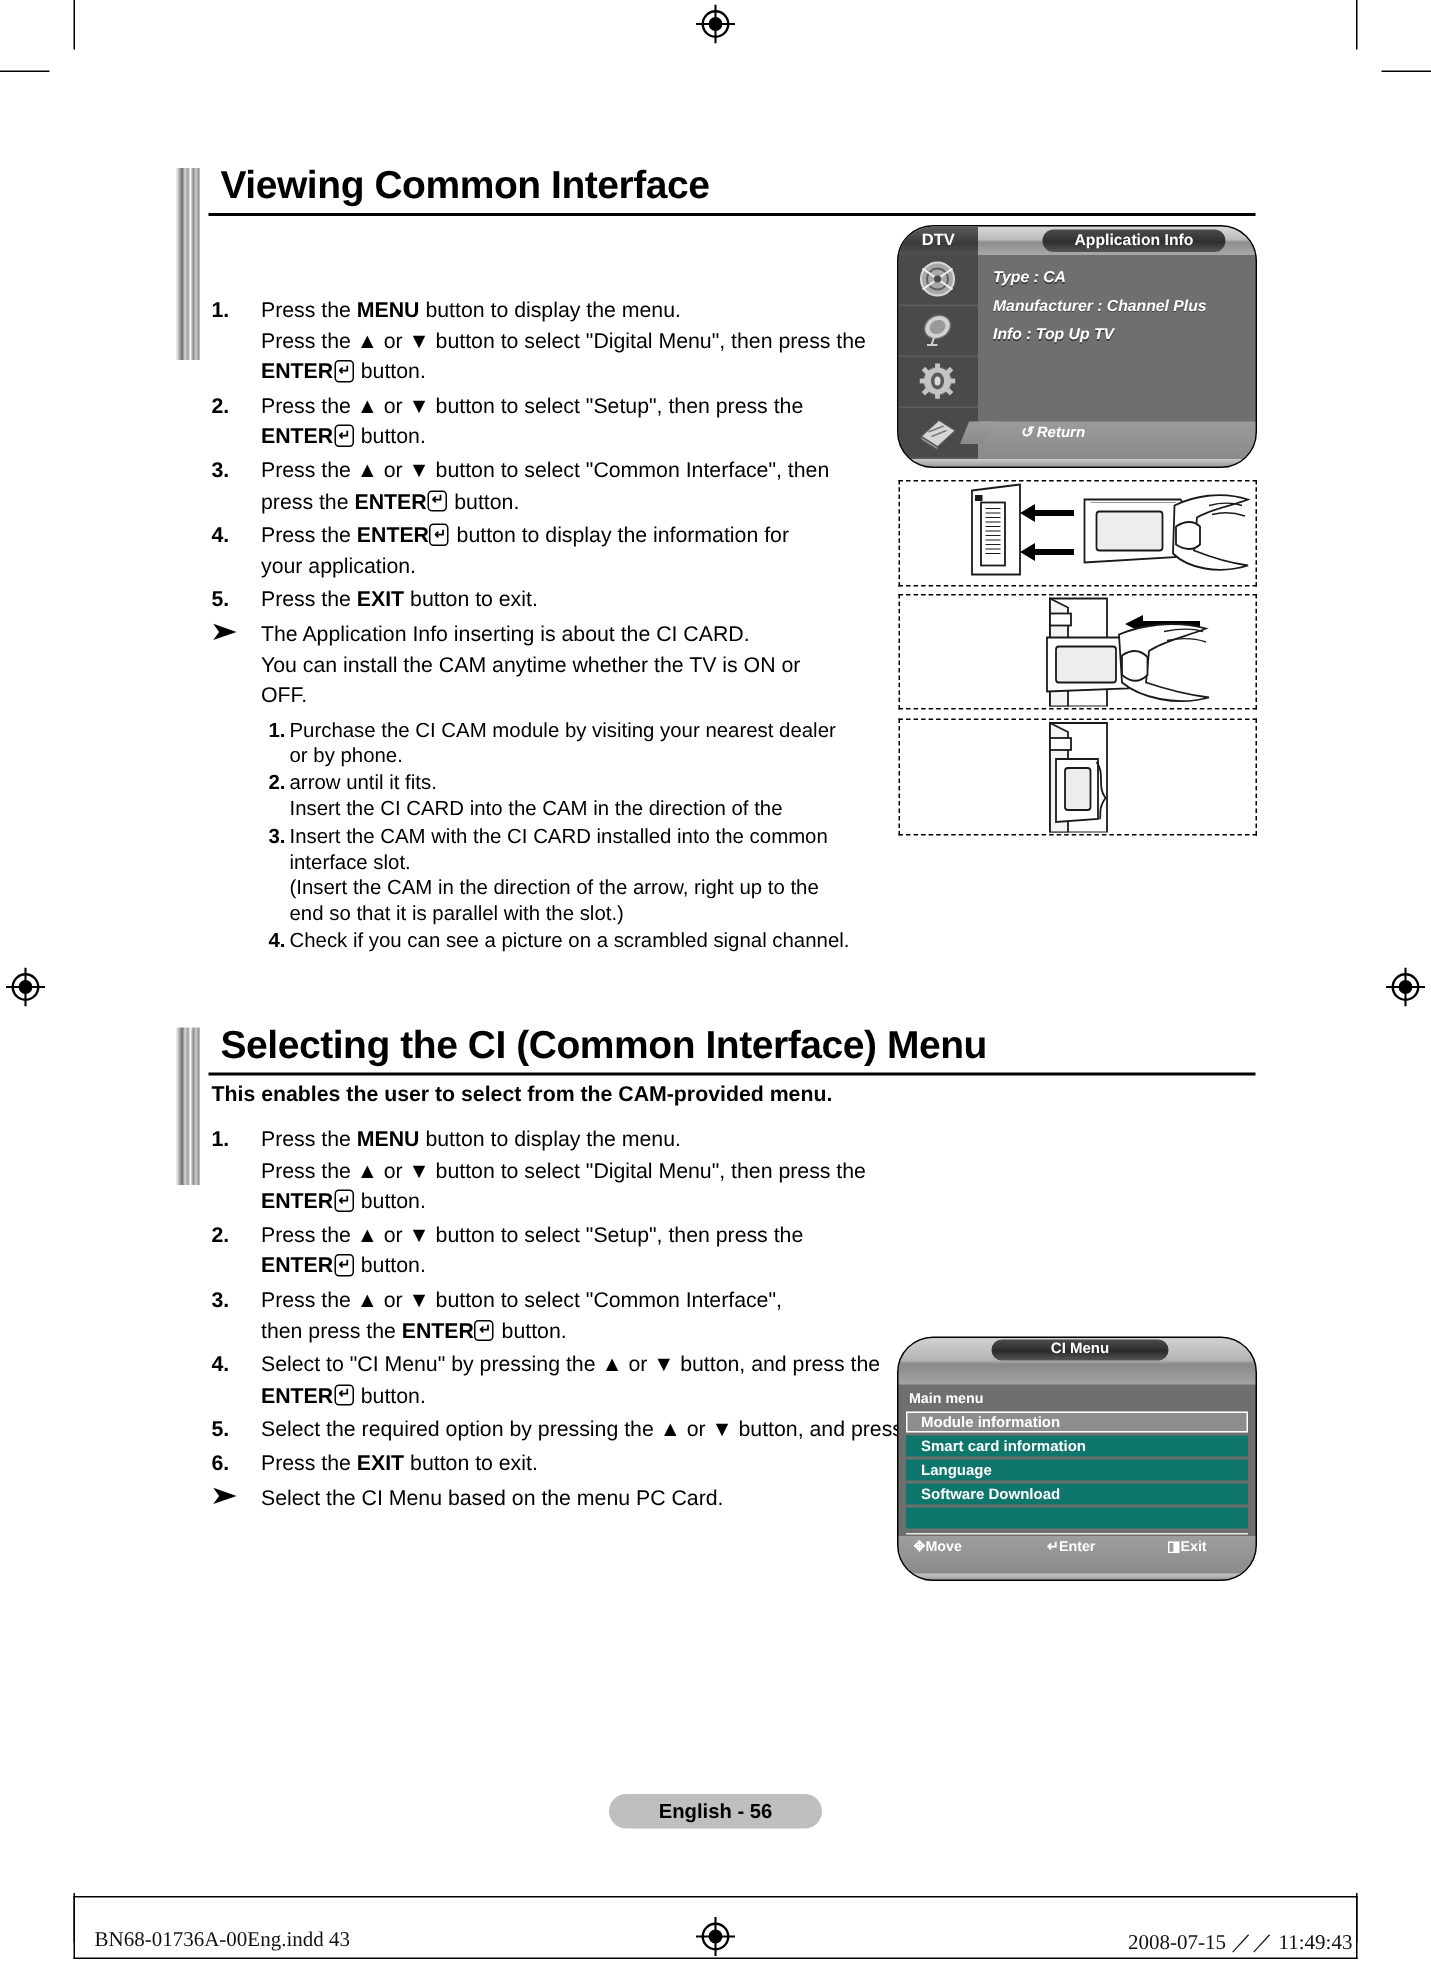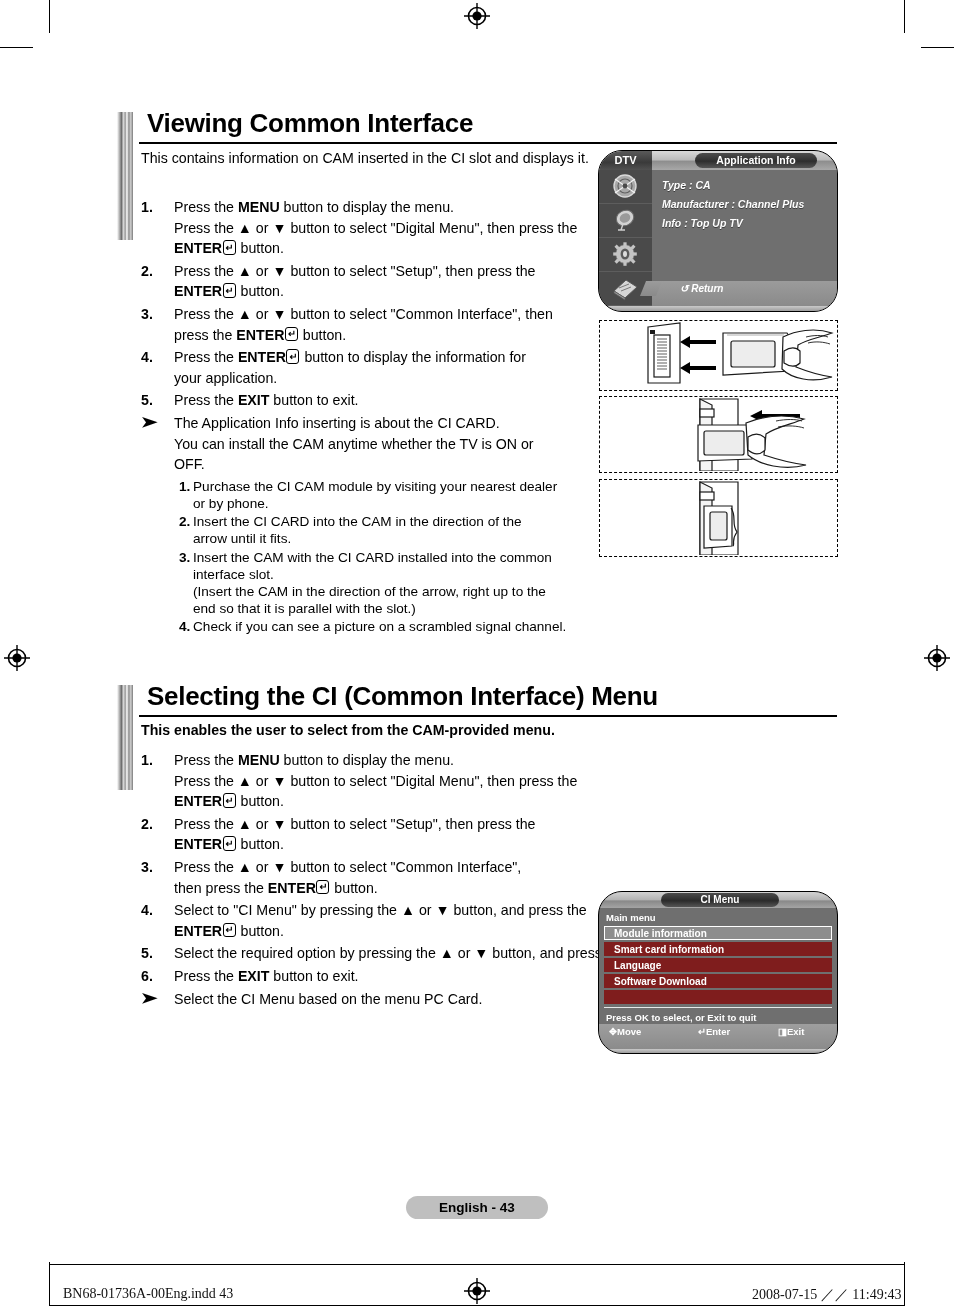--- a/index.html
+++ b/index.html
@@ -254,21 +254,21 @@
   .ci-panel {
     width: 240px;
     height: 163px;
     border: 1px solid #000;
     box-sizing: border-box;
     background: #6f6f6f;
     position: relative;
     overflow: hidden;
   }
   .ci-topbar {
-    height: 16px;
+    height: 31px;
     background: linear-gradient(to bottom, #d2d2d2 0%, #b4b4b4 48%, #898989 56%, #a4a4a4 100%);
     position: relative;
   }
   .ci-pill {
     position: absolute;
     left: 62px; top: 1px;
     width: 118px; height: 14px;
     border-radius: 7px;
     background: linear-gradient(to bottom, #4c4c4c 0%, #2b2b2b 55%, #555 100%);
     color: #fff;
@@ -281,21 +281,21 @@
     color: #ffffff;
     font-size: 9.5px;
     font-weight: bold;
     padding: 4px 0 3px 7px;
   }
   .ci-items { padding: 0 5px; }
   .ci-item {
     height: 14px;
     line-height: 14px;
     margin-bottom: 2px;
-    background: #7f1d1d;
+    background: #0f766e;
     color: #ffffff;
     font-size: 10px;
     font-weight: bold;
     padding-left: 9px;
     box-sizing: border-box;
     border: 1px solid transparent;
   }
   .ci-item.sel {
     border: 1px solid #ffffff;
     background: #8d8d8d;
@@ -402,23 +402,20 @@
   </div>
 
   <div class="section" style="left:117px; top:112px; width:720px;">
     <div class="head-wrap">
       <div class="gradbar" style="height:128px;"></div>
       <div class="head-title">Viewing Common Interface</div>
       <div class="head-rule" style="left:22px; top:30px; width:698px;"></div>
     </div>
   </div>
 
-  <div class="intro" style="left:141px; top:150px; width:450px;">
-    <span>This contains information on CAM inserted in the CI slot and displays it.</span>
-  </div>
 
   <div class="steps" style="left:141px; top:197px; width:455px;">
     <div id="s1-steps">
         <div class="step">
           <span class="num">1.</span>
           <div><span>Press the </span><b>MENU</b><span> button to display the menu.</span></div>
           <div><span>Press the ▲ or ▼ button to select "Digital Menu", then press the</span></div>
           <div><b>ENTER</b><span class="enter-glyph">↵</span><span> button.</span></div>
         </div>
         <div class="step">
@@ -446,22 +443,22 @@
       <span id="s1-note"><div>The Application Info inserting is about the CI CARD.</div><div>You can install the CAM anytime whether the TV is ON or</div><div>OFF.</div></span>
     </div>
     <div class="sublist" id="s1-sub">
         <div class="sub">
           <span class="num">1.</span>
           <div>Purchase the CI CAM module by visiting your nearest dealer</div>
           <div>or by phone.</div>
         </div>
         <div class="sub">
           <span class="num">2.</span>
+          <div>arrow until it fits.</div>
           <div>Insert the CI CARD into the CAM in the direction of the</div>
-          <div>arrow until it fits.</div>
         </div>
         <div class="sub">
           <span class="num">3.</span>
           <div>Insert the CAM with the CI CARD installed into the common</div>
           <div>interface slot.</div>
           <div>(Insert the CAM in the direction of the arrow, right up to the</div>
           <div>end so that it is parallel with the slot.)</div>
         </div>
         <div class="sub">
           <span class="num">4.</span>
@@ -670,21 +667,21 @@
       <span class="fi" style="left:99px;">
         <span>↵</span><span>Enter</span>
       </span>
       <span class="fi" style="left:179px;">
         <span>◨</span><span>Exit</span>
       </span>
     </div>
     <div class="ci-bottomstrip"></div>
   </div>
 
-  <div class="pagebadge">English - 43</div>
+  <div class="pagebadge">English - 56</div>
 
   <div class="footer-rule" style="left:49px; top:1264px; width:856px; height:1px; background:#000;"></div>
   <div class="footer-rule" style="left:49px; top:1305px; width:856px; height:1px; background:#000;"></div>
   <div class="footer-rule" style="left:49px; top:1264px; width:1px; height:42px; background:#000;"></div>
   <div class="footer-rule" style="left:904px; top:1264px; width:1px; height:42px; background:#000;"></div>
 
   <div class="printline" style="left:63px; top:1286px;">BN68-01736A-00Eng.indd   43</div>
   <div class="printline" style="left:752px; top:1286px;">2008-07-15   ／／ 11:49:43</div>
 
 </div>

